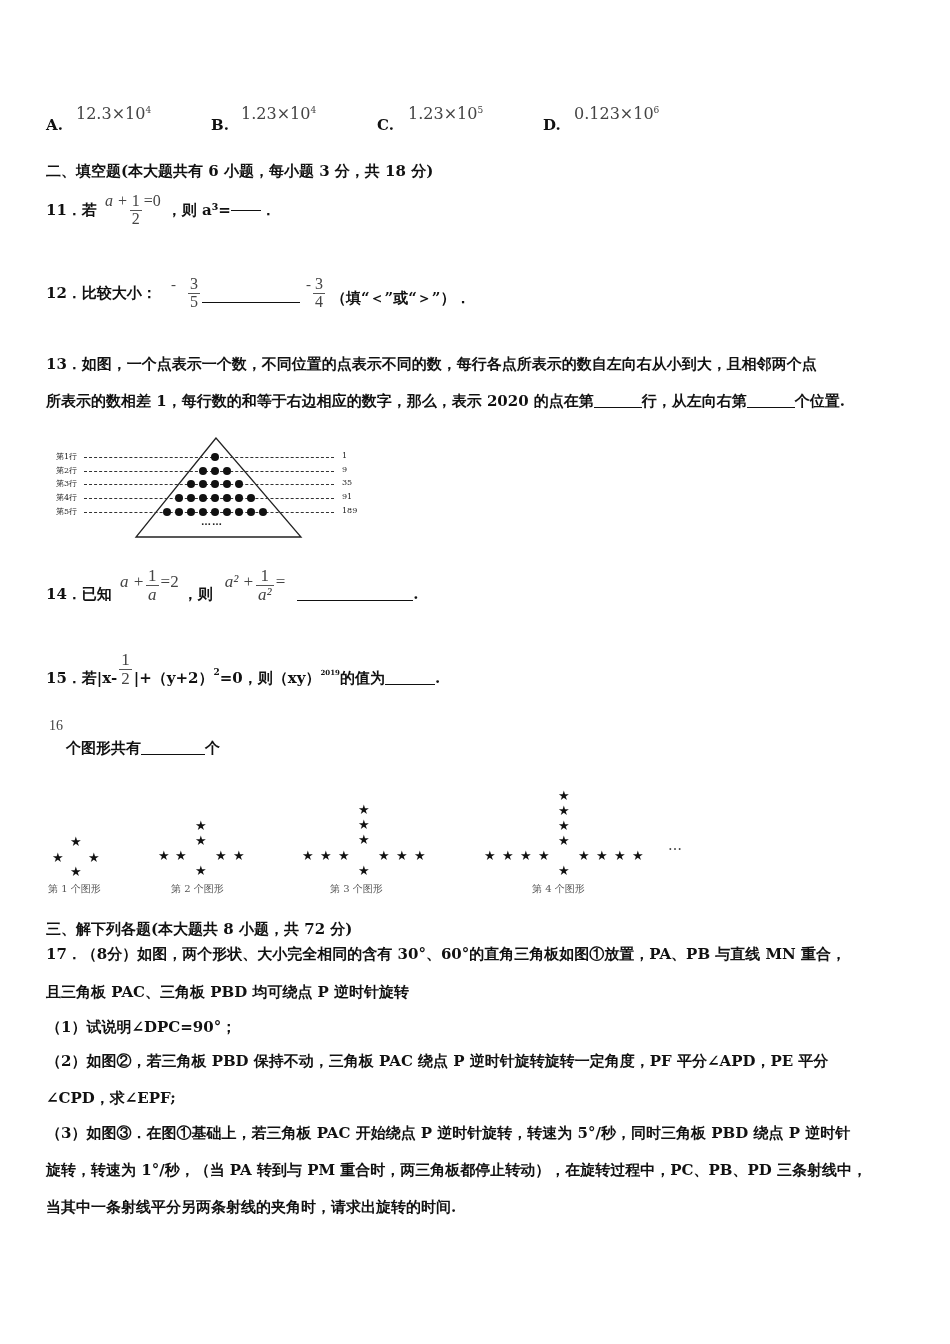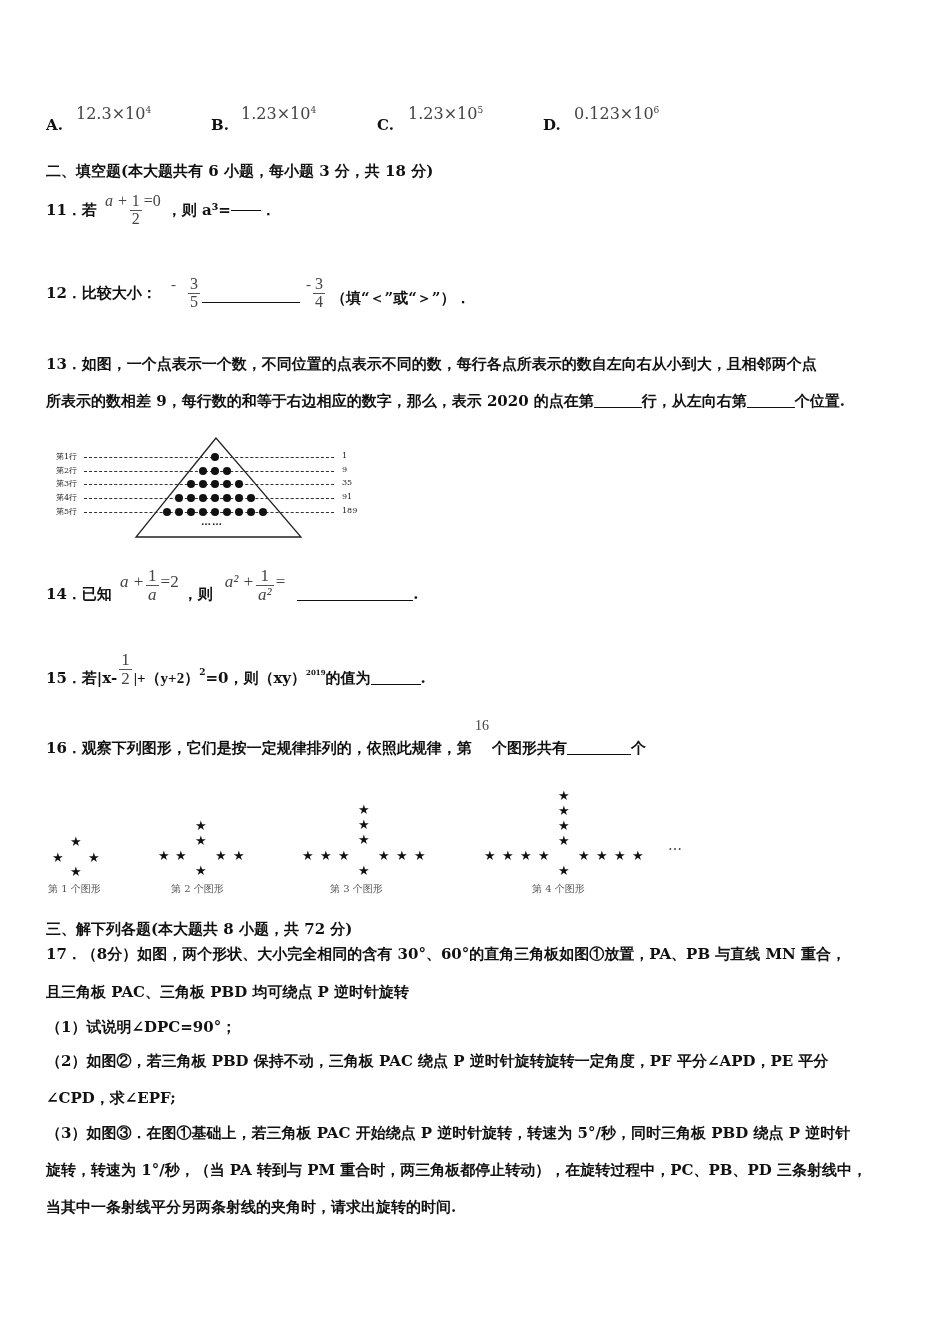--- a/index.html
+++ b/index.html
@@ -66,21 +66,21 @@
   <span class="frac math" style="font-size:16px;">
       <span class="num">3</span>
       <span class="bar"></span>
       <span class="den">4</span>
     </span>
   <span style="margin-left:4px;margin-top:10px;">（填“＜”或“＞”）．</span>
 </div>
 
 <div class="abs q" style="left:46px;top:355px;">13．如图，一个点表示一个数，不同位置的点表示不同的数，每行各点所表示的数自左向右从小到大，且相邻两个点</div>
 <div class="abs q" style="left:46px;top:392px;display:flex;align-items:flex-end;">
-  <span>所表示的数相差 9，每行数的和等于右边相应的数字，那么，表示 2020 的点在第</span>
+  <span>所表示的数相差 1，每行数的和等于右边相应的数字，那么，表示 2020 的点在第</span>
   <span class="blank" style="width:48px;margin-bottom:3px;"></span>
   <span>行，从左向右第</span>
   <span class="blank" style="width:48px;margin-bottom:3px;"></span>
   <span>个位置.</span>
 </div>
 
 <div class="abs" style="left:46px;top:436px;width:320px;height:106px;margin-left:6px;">
   <svg class="abs" style="left:0;top:0;" width="320" height="106">
     <polygon points="164,2 84,101 249,101" fill="none" stroke="#222" stroke-width="1.3"></polygon>
   </svg>
@@ -156,31 +156,30 @@
   <span style="margin-top:18px;">.</span>
 </div>
 
 <div class="abs q" style="left:46px;top:644px;height:50px;display:flex;align-items:center;">
   <span style="margin-top:18px;">15．若|x-</span>
   <span class="frac math" style="font-size:17px;">
       <span class="num">1</span>
       <span class="bar"></span>
       <span class="den">2</span>
     </span>
-  <span style="margin-top:18px;font-family:Liberation Serif, serif;">|+（y+2）</span>
+  <span style="margin-top:18px;">|+（y+2）</span>
   <sup style="margin-top:6px;">2</sup>
   <span style="margin-top:18px;">=0，则（xy）</span>
   <sup style="margin-top:6px;font-size:7px;">2019</sup>
   <span style="margin-top:18px;">的值为</span>
   <span class="blank" style="width:50px;margin-top:30px;"></span>
   <span style="margin-top:18px;">.</span>
 </div>
 
 <div class="abs q" style="left:46px;top:728px;height:30px;display:flex;align-items:flex-end;">
-  <span>16．观察下列图形，它们是按一定规律排列的，依照此规律，第</span>
   <span class="math" style="font-size:14px;position:relative;top:-12px;margin:12px 3px;">16</span>
   <span>个图形共有</span>
   <span class="blank" style="width:64px;margin-bottom:3px;"></span>
   <span>个</span>
 </div>
 
 <div class="abs" style="left:40px;top:785px;width:680px;height:120px;">
 
   <div class="abs" style="left:0;top:0;width:110px;height:120px;">
     <span class="star" style="left:30px;top:50px;">★</span>

